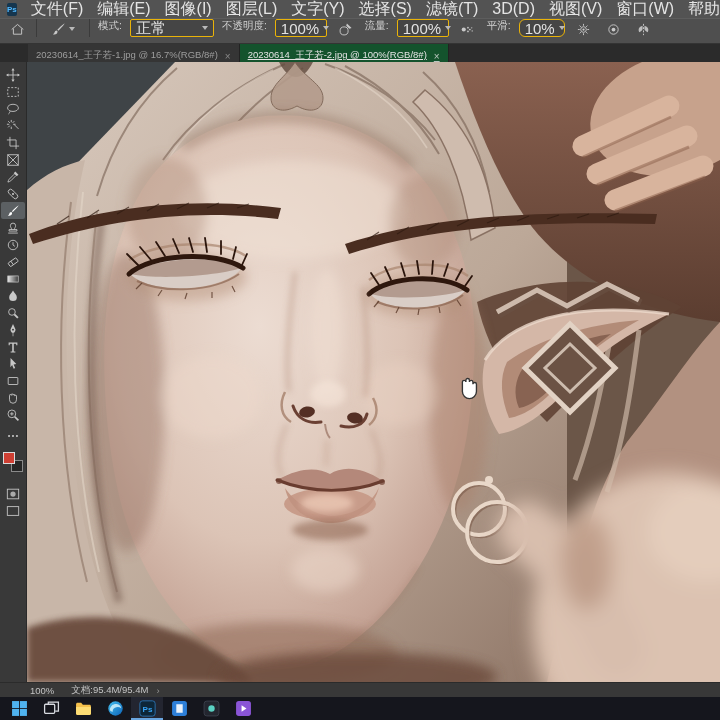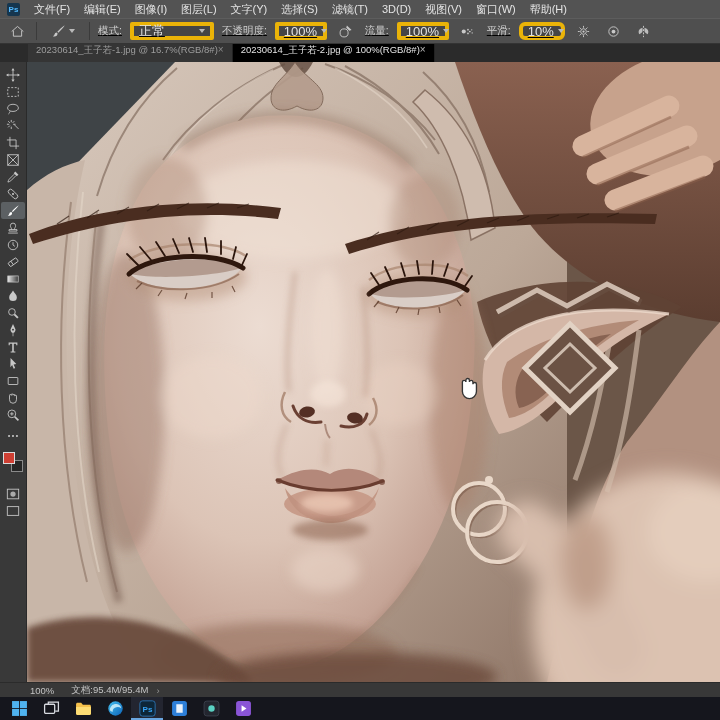--- a/index.html
+++ b/index.html
@@ -8,44 +8,44 @@
   button { background:none; border:none; padding:0; margin:0; color:inherit; font:inherit;
     display:flex; align-items:center; justify-content:center; }
 
   
   .menubar { position:absolute; left:0; top:0; right:0; height:18px; background:#535353;
     display:flex; align-items:center; padding:0 4px; z-index:9; }
   .app-logo { width:13px; height:13px; border-radius:2px; background:#15364f; color:#52b9ff;
     font-size:8px; font-weight:bold; display:flex; align-items:center; justify-content:center;
     margin:0 7px 0 3px; }
   .menus { display:flex; height:18px; }
-  .menu-item { color:#e4e4e4; font-size:11px; padding:0 7px; height:18px; white-space:nowrap; }
+  .menu-item { color:#e4e4e4; font-size:16px; padding:0 7px; height:18px; white-space:nowrap; }
 
   
   .optionsbar { position:absolute; left:0; top:18px; right:0; height:26px; background:#4f4f4f;
     border-top:1px solid #5d5d5d; border-bottom:1px solid #343434; display:flex;
-    align-items:center; gap:8px; padding:0 6px; z-index:9;text-decoration:underline; }
+    gap:8px; padding:0 6px; z-index:9; }
   .ob-btn { width:22px; height:20px; color:#c9c9c9; border-radius:2px; flex:none; }
   .ob-btn svg { width:15px; height:15px; }
   .opt-sep { width:1px; height:18px; background:#3b3b3b; flex:none; }
   .opt-label { color:#cfcfcf; font-size:10.5px; white-space:nowrap; flex:none; }
   .opt-field { display:flex; align-items:center; justify-content:space-between; gap:4px;
-    background:#454545; border:4px solid #eab308; border-radius:2px; height:18px;
-    padding:0 5px; color:#e2e2e2; font-size:13px; flex:none; }
+    background:#454545; border:1px solid #eab308; border-radius:2px; height:18px;
+    padding:0 5px; color:#e2e2e2; font-size:15px; flex:none; }
   .w-mode { width:84px; } .w-num { width:52px; } .w-sm { width:46px;border-radius:6px; }
   .caret-down { width:0; height:0; border-left:3.5px solid transparent;
     border-right:3.5px solid transparent; border-top:4px solid #b9b9b9; flex:none; }
   .preset { gap:3px; width:36px; }
 
   
   .tabbar { position:absolute; left:0; top:44px; right:0; height:18px; background:#2b2b2b;
     display:flex; padding-left:28px; z-index:8; }
-  .tab { display:flex; align-items:flex-start; padding:0 8px; font-size:9.5px;
+  .tab { display:flex; align-items:flex-end; gap:7px; padding:0 8px; font-size:9.5px;
     color:#9d9d9d; background:#353535; border-right:1px solid #222; white-space:nowrap; }
-  .tab.active { background:#000000; color:#e3e3e3; }
+  .tab.active { background:#14532d; color:#e3e3e3;text-decoration:underline; }
   .tab-close { font-size:10px; opacity:.8; cursor:default; }
 
   
   .toolbar { position:absolute; left:0; top:62px; width:27px; height:620px; background:#393939;
     border-right:1px solid #2a2a2a; display:flex; flex-direction:column; align-items:center;
     padding-top:4px; z-index:7; }
   .tools { display:flex; flex-direction:column; align-items:center; }
   .tool { width:24px; height:17px; color:#c7c7c7; border-radius:2px; flex:none; }
   .tool svg { width:14px; height:14px; }
   .tool.selected { background:#5c6063; color:#ffffff; }

